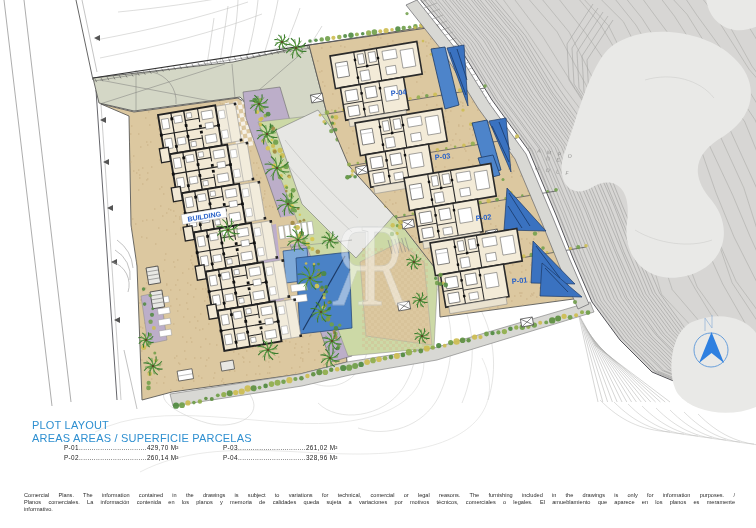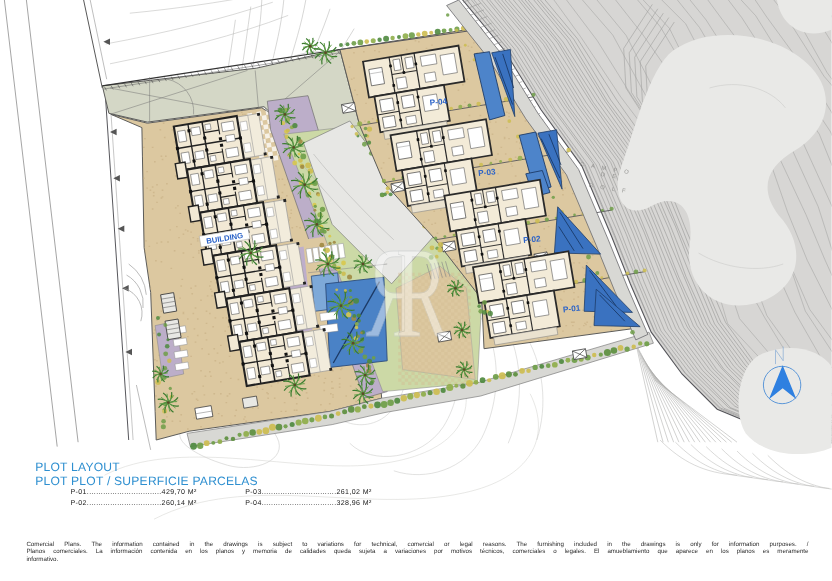--- a/index.html
+++ b/index.html
@@ -1438,21 +1438,21 @@
     </g>
 <g>
       <circle cx="711" cy="350" r="17" fill="none" stroke="#5a96d8" stroke-width="0.9"></circle>
       <path d="M711.5,332 L724,363 L711.5,353 L699,363 Z" fill="#2f80e0"></path>
       <path d="M705,331 l0,-13 l7,10 l0,-13" fill="none" stroke="#a2bcda" stroke-width="0.9"></path>
     </g>
   </svg>
 
 <div class="hd" style="left:32px;top:419.3px;">PLOT LAYOUT</div>
 
-<div class="hd" style="left:32px;top:431.7px;">PLOT PLOT / SUPERFICIE PARCELAS</div>
+<div class="hd" style="left:32px;top:431.7px;">AREAS AREAS / SUPERFICIE PARCELAS</div>
 
 <div class="pr" style="left:64px;top:443.8px;">P-01................................429,70 M²</div>
 
 <div class="pr" style="left:64px;top:453.8px;">P-02................................260,14 M²</div>
 
 <div class="pr" style="left:223px;top:443.8px;">P-03................................261,02 M²</div>
 
 <div class="pr" style="left:223px;top:453.8px;">P-04................................328,96 M²</div>
 
 <div class="disc j" style="top:492px;">Comercial Plans. The information contained in the drawings is subject to variations for technical, comercial or legal reasons. The furnishing included in the drawings is only for information purposes. /</div>

